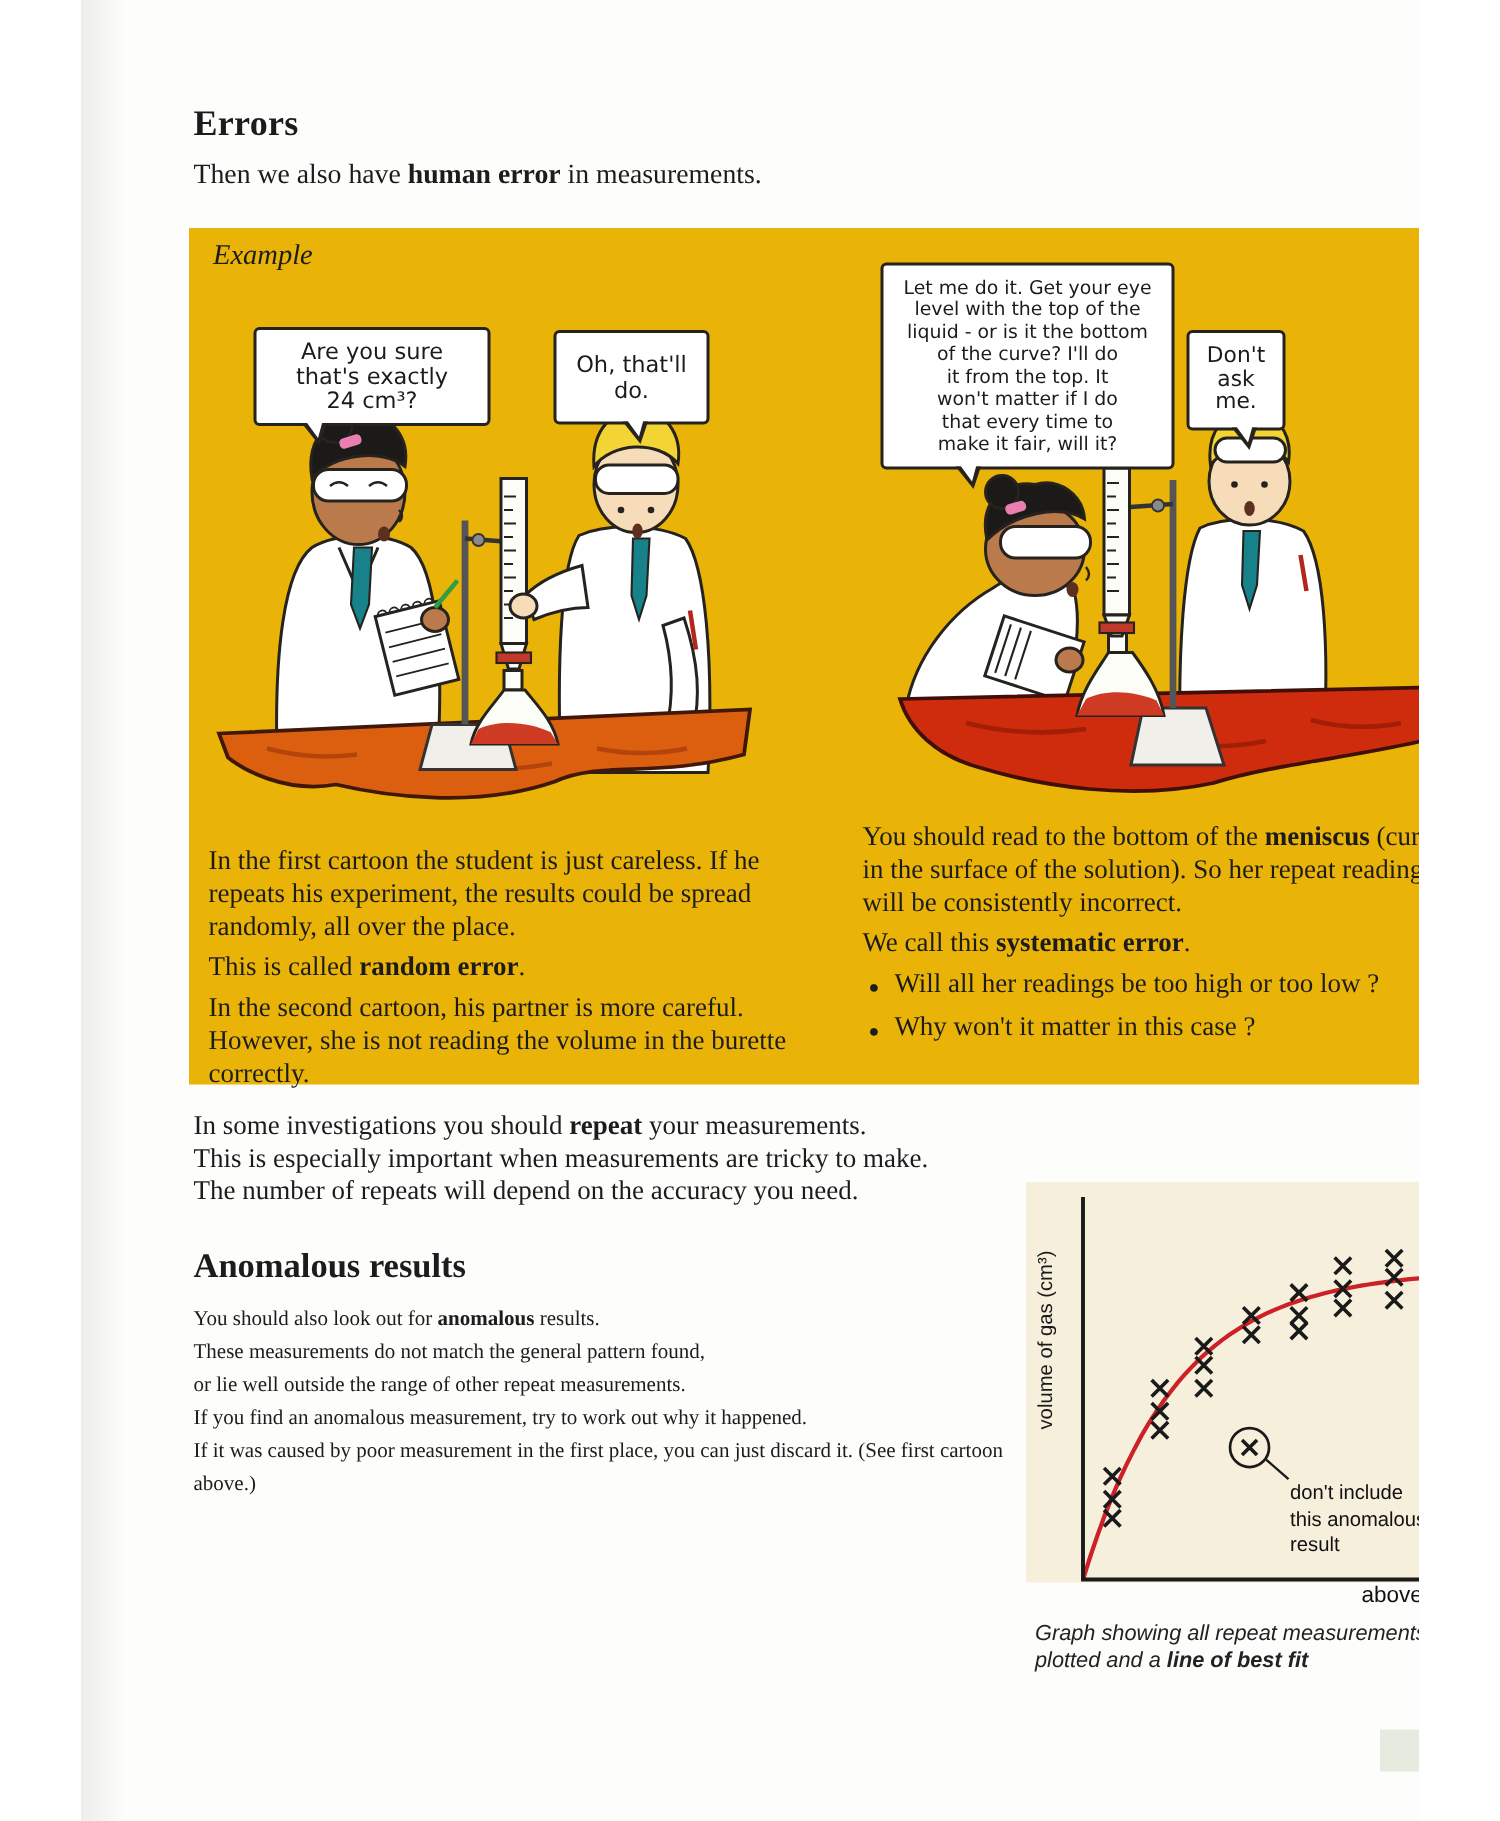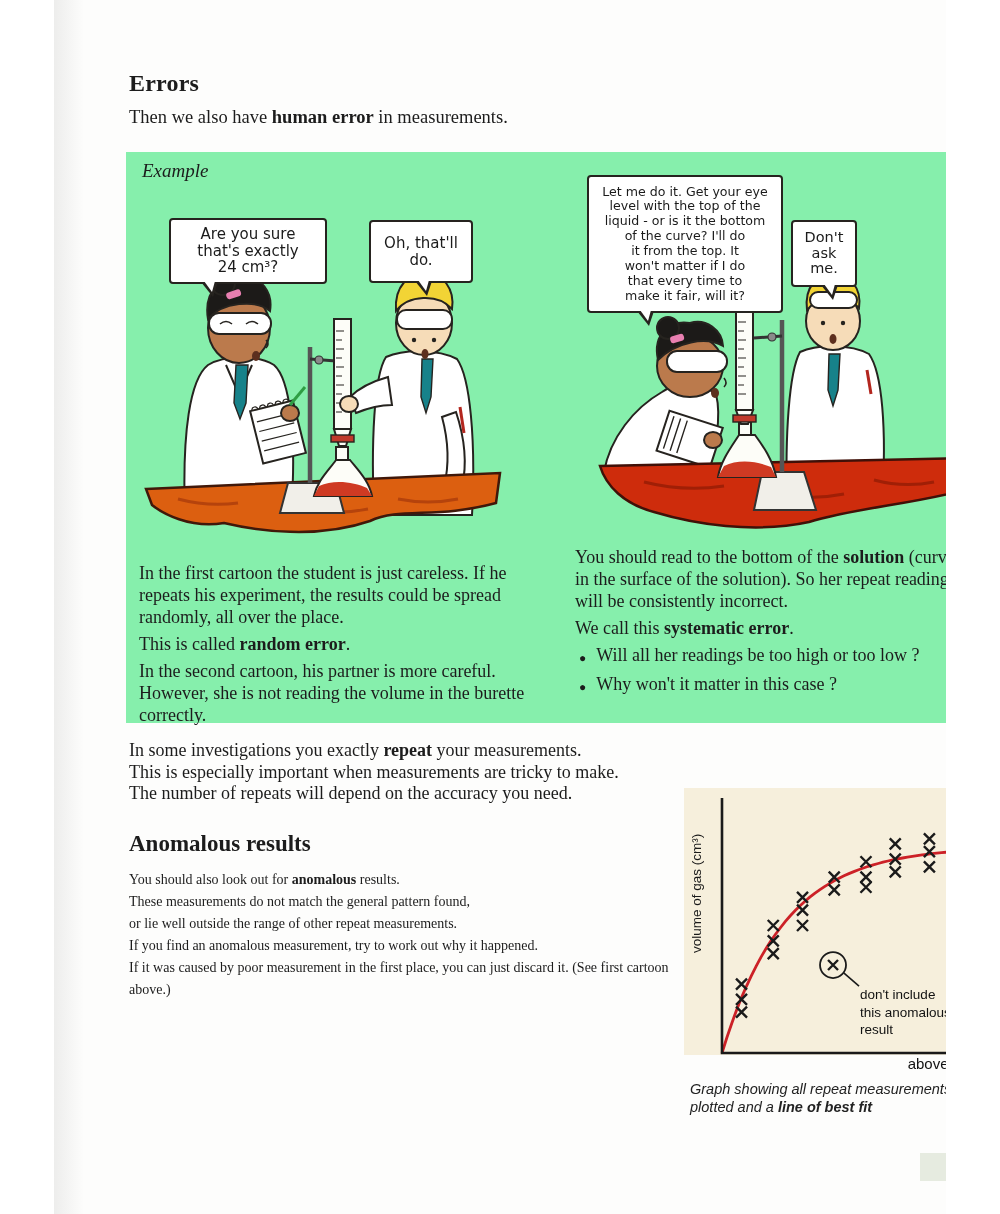--- a/index.html
+++ b/index.html
@@ -13,21 +13,21 @@
   .edge-shadow {
     left:0; top:0; width:30px; height:100%;
     background:linear-gradient(to right,#ededec,#fdfdfc);
   }
   h1.errors { left:75px; top:70px; font-size:24px; font-weight:bold; letter-spacing:.2px; }
   .intro { left:75px; top:107px; font-size:18.5px;text-align:center; }
   h2.anom { left:75px; top:831px; font-size:23px; font-weight:bold; }
 
   .example-box {
     left:72px; top:152px; width:845px; height:571px;
-    background:#86efac;
+    background:#eab308;
   }
   .example-label { left:16px; top:8px; font-style:italic; font-size:19px; }
 
   .cartoon { position:absolute; }
   .cartoon-left  { left:12px; top:55px;  width:390px; height:368px; }
   .cartoon-right { left:458px; top:18px; width:385px; height:368px; }
 
   .bubble {
     position:absolute; background:#fff; border:2.2px solid #26231f; border-radius:4px;
     display:flex; align-items:center; justify-content:center; text-align:center;
@@ -234,37 +234,37 @@
 ask
 me.</div>
     </div>
 
     <div class="col col-left">
       <p>In the first cartoon the student is just careless. If he repeats his experiment, the results could be spread randomly, all over the place.</p>
       <p><span>This is called </span><b>random error</b><span>.</span></p>
       <p>In the second cartoon, his partner is more careful. However, she is not reading the volume in the burette correctly.</p>
     </div>
     <div class="col col-right">
-      <p><span>You should read to the bottom of the </span><b>solution</b><span> (curve in the surface of the solution). So her repeat readings will be consistently incorrect.</span></p>
+      <p><span>You should read to the bottom of the </span><b>meniscus</b><span> (curve in the surface of the solution). So her repeat readings will be consistently incorrect.</span></p>
       <p><span>We call this </span><b>systematic error</b><span>.</span></p>
       <ul class="bullets">
         <li>
             <span class="dot">●</span>
             <span>Will all her readings be too high or too low ?</span>
           </li>
         <li>
             <span class="dot">●</span>
             <span>Why won't it matter in this case ?</span>
           </li>
       </ul>
     </div>
   </div>
 
   <div class="abs repeat-note">
-    <span class="block-line"><span>In some investigations you exactly </span><b>repeat</b><span> your measurements.</span></span>
+    <span class="block-line"><span>In some investigations you should </span><b>repeat</b><span> your measurements.</span></span>
     <span class="block-line">This is especially important when measurements are tricky to make.</span>
     <span class="block-line">The number of repeats will depend on the accuracy you need.</span>
   </div>
 
   <h2 class="abs anom">Anomalous results</h2>
 
   <div class="abs anom-text">
     <span class="block-line"><span>You should also look out for </span><b>anomalous</b><span> results.</span></span>
     <span class="block-line">These measurements do not match the general pattern found,</span>
     <span class="block-line">or lie well outside the range of other repeat measurements.</span>

